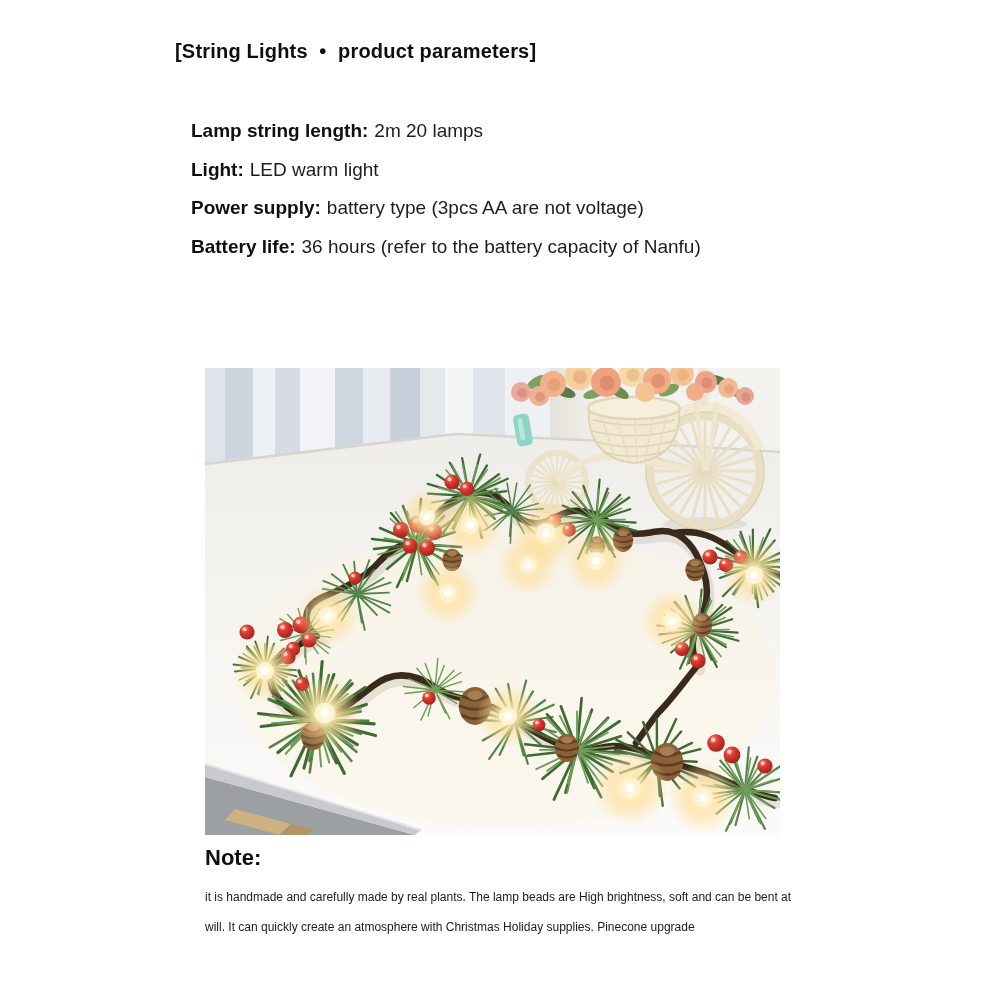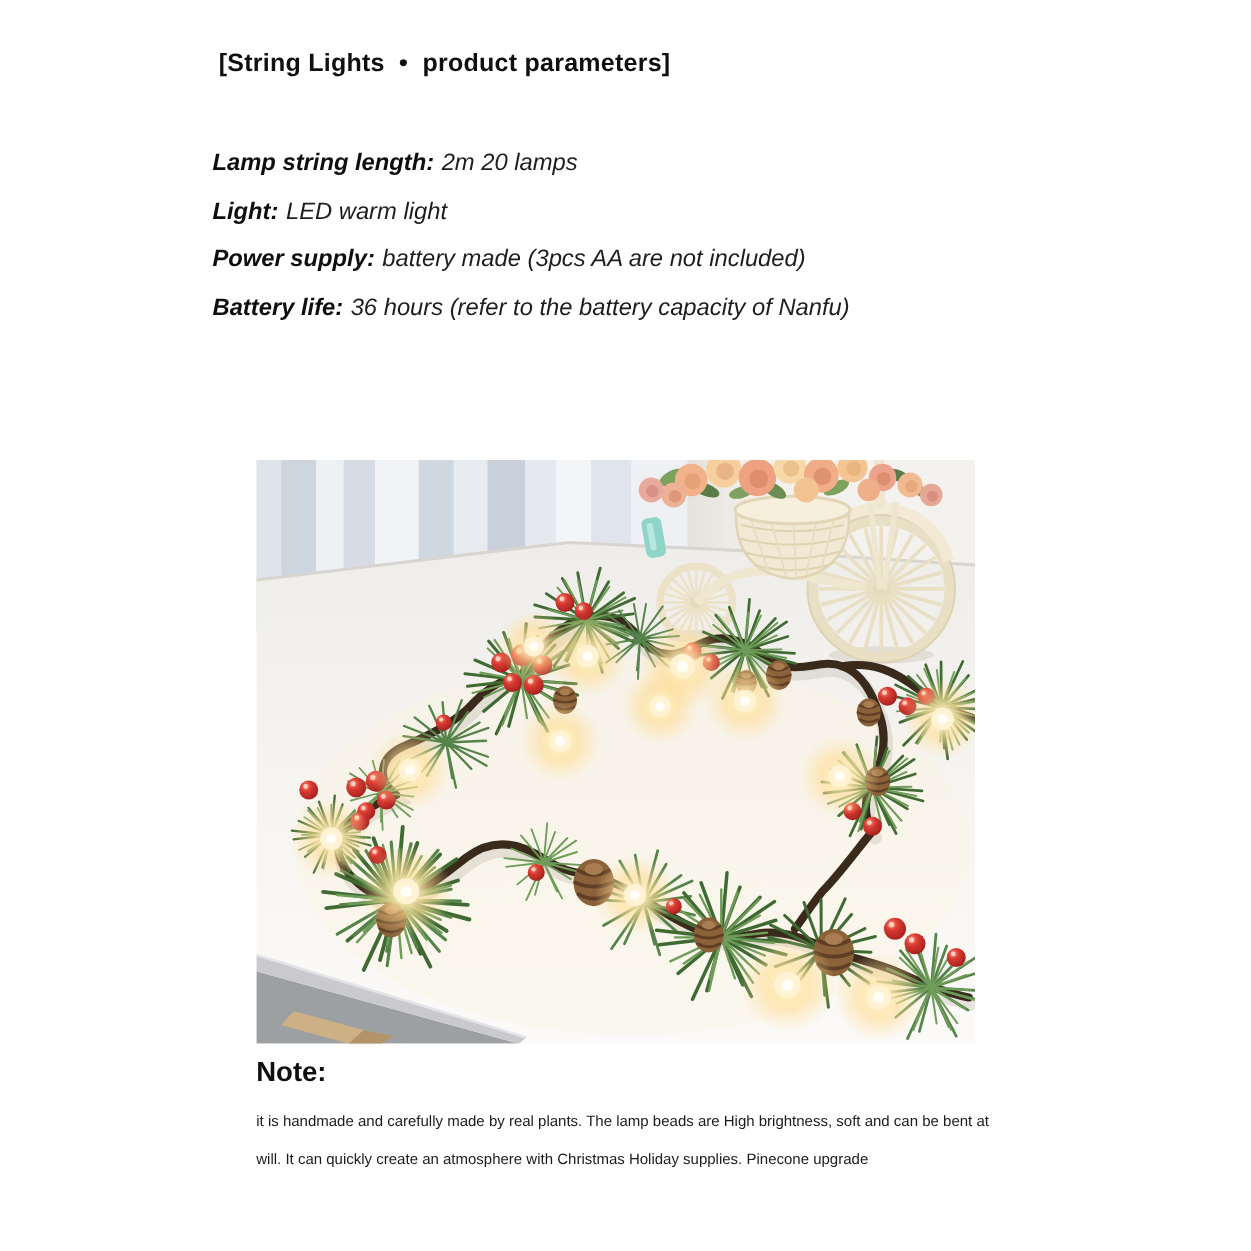--- a/index.html
+++ b/index.html
@@ -5,21 +5,21 @@
   html,body{margin:0;padding:0;}
   body{
     width:1001px;height:1001px;position:relative;background:#ffffff;
     font-family:"Liberation Sans",sans-serif;overflow:hidden;
   }
   .page-title{
     position:absolute;left:175px;top:40px;
     font-size:20px;font-weight:700;color:#0f0f0f;letter-spacing:.2px;white-space:pre;
   }
   .params{
-    position:absolute;left:170px;top:112px;margin:0;padding:0;list-style:none;font-style:italic;
+    position:absolute;left:191px;top:112px;margin:0;padding:0;list-style:none;
   }
   .params li{
     height:38.6px;line-height:38.6px;font-size:19px;color:#1d1d1d;white-space:nowrap;
   }
   .params .param-label{font-weight:700;color:#0f0f0f;}
   .params .param-value{margin-left:6px;font-weight:400;color:#1d1d1d;}
   .photo{
     position:absolute;left:205px;top:368px;width:575px;height:467px;overflow:hidden;
   }
   .photo svg{display:block;width:100%;height:100%;}
@@ -32,21 +32,21 @@
   }
 </style>
 </head>
 <body>
 
 <div class="page-title">[String Lights  •  product parameters]</div>
 
 <ul class="params">
   <li><span class="param-label">Lamp string length:</span><span class="param-value">2m 20 lamps</span></li>
   <li><span class="param-label">Light:</span><span class="param-value">LED warm light</span></li>
-  <li><span class="param-label">Power supply:</span><span class="param-value">battery made (3pcs AA are not included)</span></li>
+  <li><span class="param-label">Power supply:</span><span class="param-value">battery type (3pcs AA are not voltage)</span></li>
   <li><span class="param-label">Battery life:</span><span class="param-value">36 hours (refer to the battery capacity of Nanfu)</span></li>
 </ul>
 
 <div class="photo">
 <svg viewBox="0 0 575 467" xmlns="http://www.w3.org/2000/svg">
   <defs>
     <radialGradient id="glowG">
       <stop offset="0" stop-color="#fff9e8" stop-opacity="1"></stop>
       <stop offset="0.22" stop-color="#ffedbb" stop-opacity="0.95"></stop>
       <stop offset="0.5" stop-color="#ffdd96" stop-opacity="0.6"></stop>

